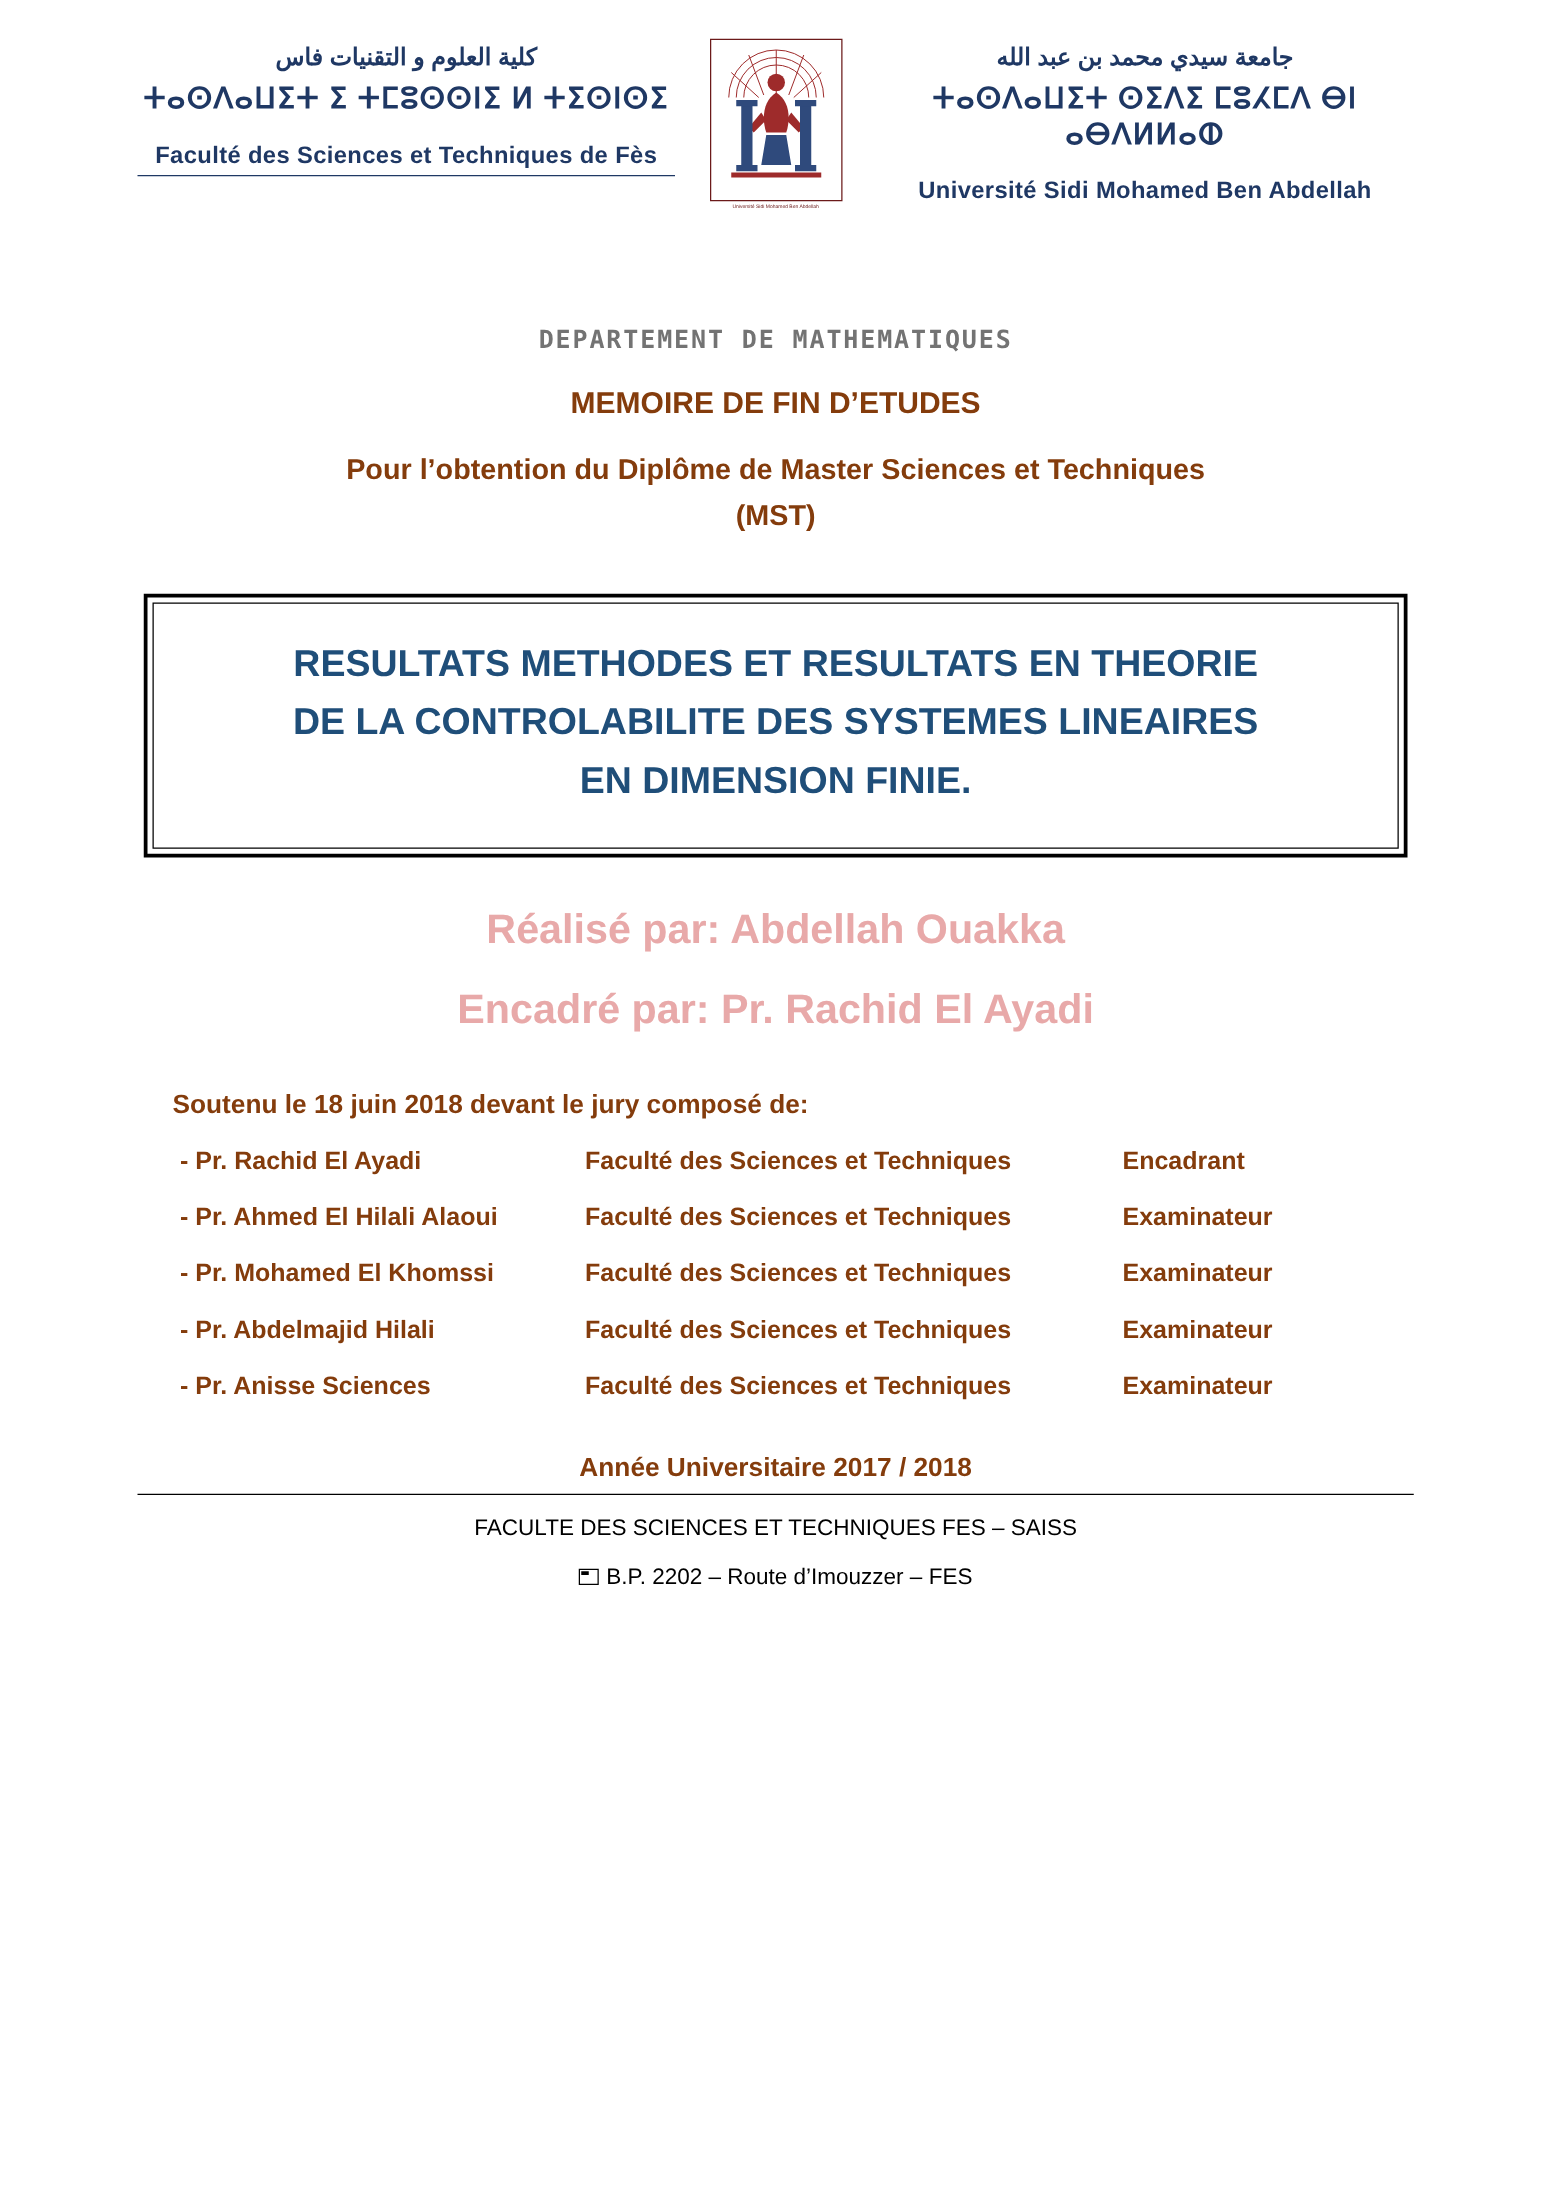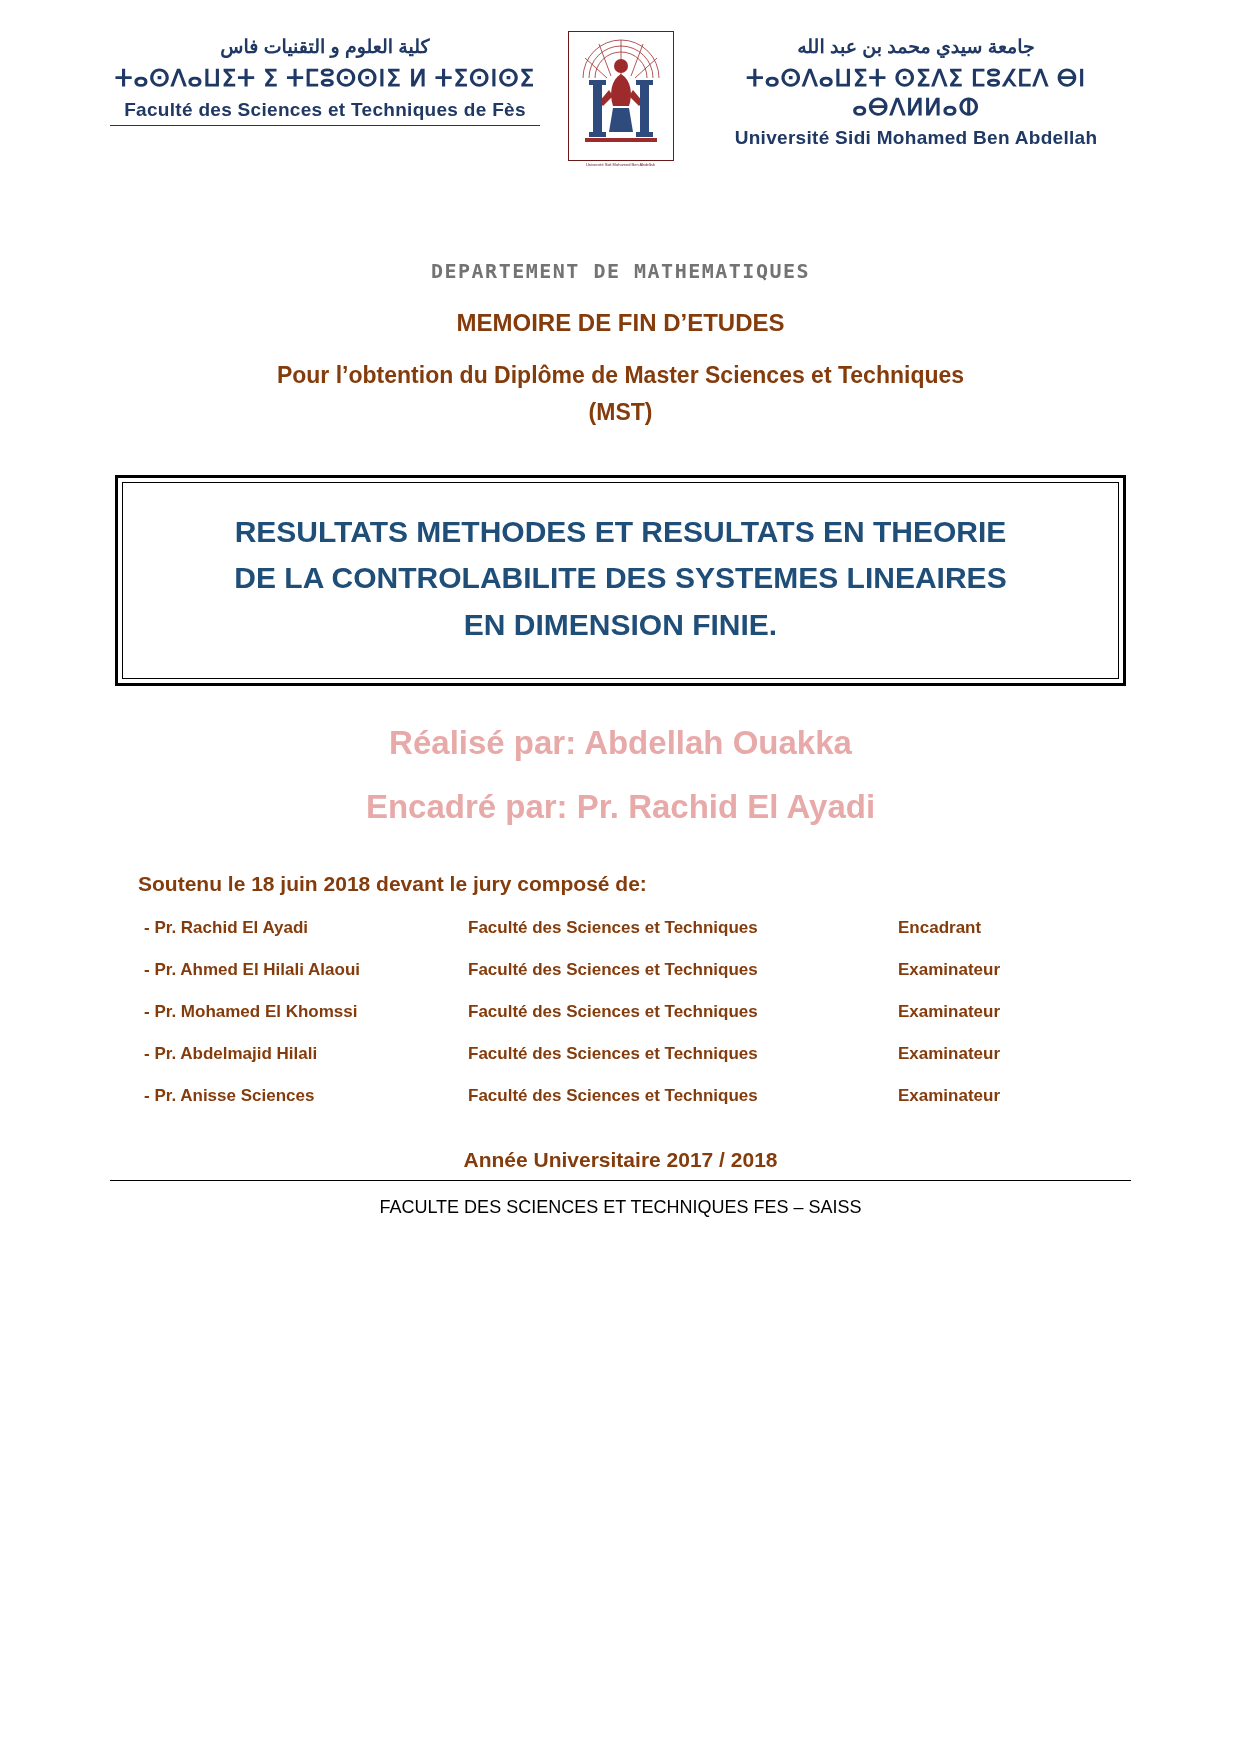--- a/index.html
+++ b/index.html
@@ -47,21 +47,21 @@
     font-size: 23px;
     font-weight: bold;
     color: #1f3864;
     letter-spacing: 1px;
     margin-top: 5px;
   }
   .hs-fr {
     font-size: 19px;
     font-weight: bold;
     color: #1f3864;
-    margin-top: 5px;
+    margin-top: 20px;
     letter-spacing: .3px;
   }
   .hs-rule {
     border-bottom: 1px solid #1f3864;
     margin-top: 4px;
   }
 
   .logo-wrap {
     width: 120px;
     display: flex;
@@ -156,21 +156,21 @@
     padding-left: 28px;
   }
   .jury-intro {
     font-size: 21px;
     font-weight: bold;
     color: #843c0c;
     margin-bottom: 22px;
   }
   .jury-row {
     display: flex;
-    font-size: 17px;
+    font-size: 20px;
     font-weight: bold;
     color: #843c0c;
     margin-bottom: 22px;
     align-items: baseline;
   }
   .jr-name {
     width: 330px;
     padding-left: 6px;
     box-sizing: border-box;
   }
@@ -335,14 +335,17 @@
     <div class="jury-row">
       <div class="jr-name">- Pr. Anisse Sciences</div>
       <div class="jr-aff">Faculté des Sciences et Techniques</div>
       <div class="jr-role">Examinateur</div>
     </div>
   </div>
 
   <div class="year">Année Universitaire 2017 / 2018</div>
   <div class="footer-rule"></div>
   <div class="footer-line1">FACULTE DES SCIENCES ET TECHNIQUES FES – SAISS</div>
+  <div class="footer-line2">
+    <span class="fax-icon"></span><span>B.P. 2202 – Route d’Imouzzer – FES</span>
+  </div>
 
 </div>
 
 </body></html>

